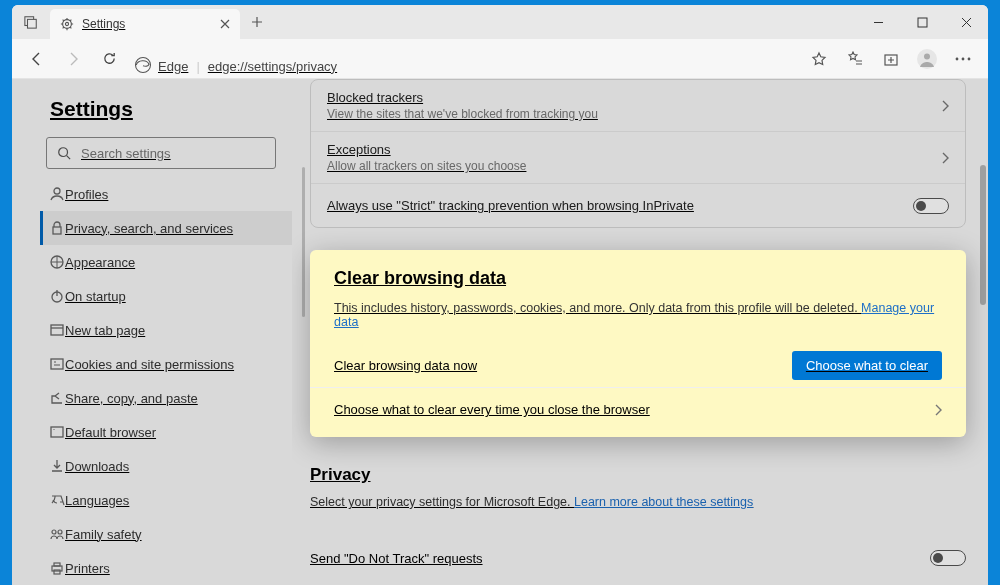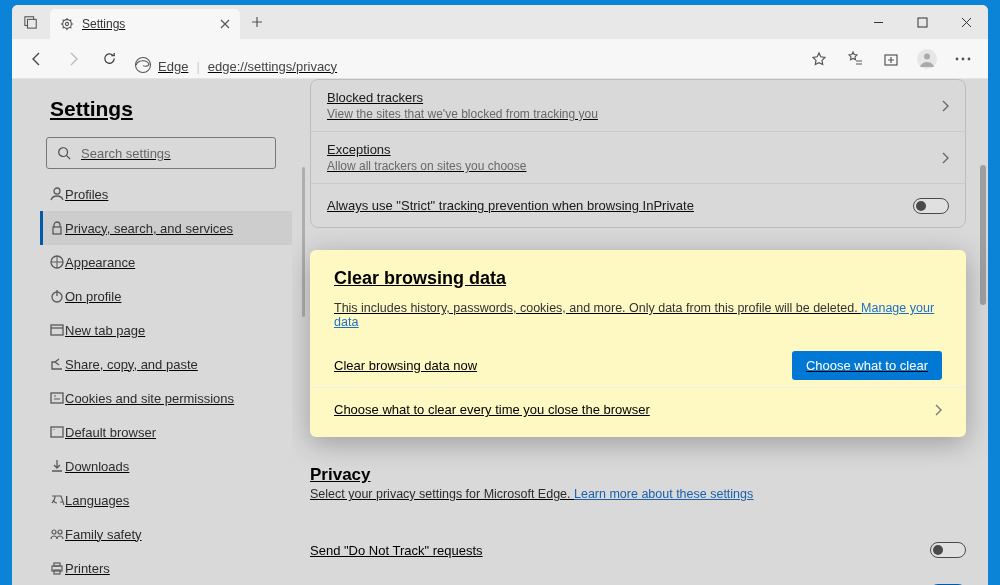--- a/index.html
+++ b/index.html
@@ -56,21 +56,21 @@
 
 .highlight { background: #fef9c3; border-radius: 6px; padding: 18px 24px 6px 24px; margin-top: 22px; box-shadow: 0 6px 28px rgba(0,0,0,0.28); position: relative; z-index: 10; }
 .highlight h2 { font-size: 18px; font-weight: 600; margin-bottom: 12px; }
 .highlight-desc { font-size: 12.5px; color: #333; margin-bottom: 14px; }
 .highlight-desc a, .link { color: #1e6fc7; text-decoration: underline; }
 .h-row { display: flex; align-items: center; min-height: 44px; font-size: 13px; border-top: 1px solid #efefef; margin: 0 -24px; padding: 0 24px; }
 .h-row:first-of-type { border-top: none; }
 .h-row .spacer { flex: 1; }
 .btn-primary { background: #0078d4; color: #fff; border: none; padding: 7px 14px; font-size: 13px; border-radius: 3px; }
 
-.section-head { font-size: 17px; font-weight: 600; margin-top: 28px; margin-bottom: 2px; }
+.section-head { font-size: 17px; font-weight: 600; margin-top: 28px; margin-bottom: 10px; }
 .section-desc { font-size: 12.5px; color: #333; margin-bottom: 28px; }
 .plain-row { display: flex; align-items: center; min-height: 42px; font-size: 13px; }
 .plain-row .spacer { flex: 1; }
 
 .vscroll { position: absolute; right: 0; top: 76px; width: 10px; bottom: 0; background: transparent; }
 .vscroll-thumb { position: absolute; right: 2px; width: 6px; background: #b5b5b5; border-radius: 3px; top: 10px; height: 140px; }
 
 .sb-scrollhint { position: absolute; left: 290px; top: 76px; width: 6px; bottom: 0; }
 .sb-scrollhint-thumb { position: absolute; width: 3px; background: #c7c7c7; top: 12px; height: 150px; left:0; border-radius:2px;}
 
@@ -226,47 +226,47 @@
             </span>
             <span>Appearance</span>
           </div>
           <div class="nav-item">
             <span class="nav-icon">
               <svg width="16" height="16" viewBox="0 0 16 16">
                 <circle cx="8" cy="9" r="5" fill="none" stroke="#666" stroke-width="1.3"></circle>
                 <path d="M8 2v6" stroke="#666" stroke-width="1.3"></path>
               </svg>
             </span>
-            <span>On profile</span>
+            <span>On startup</span>
           </div>
           <div class="nav-item">
             <span class="nav-icon">
               <svg width="16" height="16" viewBox="0 0 16 16">
                 <rect x="2" y="3" width="12" height="10" fill="none" stroke="#666" stroke-width="1.3"></rect>
                 <path d="M2 6h12" stroke="#666" stroke-width="1.3"></path>
               </svg>
             </span>
             <span>New tab page</span>
           </div>
           <div class="nav-item">
             <span class="nav-icon">
               <svg width="16" height="16" viewBox="0 0 16 16">
-                <path d="M10 3L6 6l4 3M6 6H3v7h10" fill="none" stroke="#666" stroke-width="1.3"></path>
-              </svg>
-            </span>
-            <span>Share, copy, and paste</span>
-          </div>
-          <div class="nav-item">
-            <span class="nav-icon">
-              <svg width="16" height="16" viewBox="0 0 16 16">
                 <rect x="2" y="3" width="12" height="10" fill="none" stroke="#666" stroke-width="1.3"></rect>
                 <path d="M5 6h2M5 9h6" stroke="#666" stroke-width="1.2"></path>
               </svg>
             </span>
             <span>Cookies and site permissions</span>
+          </div>
+          <div class="nav-item">
+            <span class="nav-icon">
+              <svg width="16" height="16" viewBox="0 0 16 16">
+                <path d="M10 3L6 6l4 3M6 6H3v7h10" fill="none" stroke="#666" stroke-width="1.3"></path>
+              </svg>
+            </span>
+            <span>Share, copy, and paste</span>
           </div>
           <div class="nav-item">
             <span class="nav-icon">
               <svg width="16" height="16" viewBox="0 0 16 16">
                 <rect x="2" y="3" width="12" height="10" fill="none" stroke="#666" stroke-width="1.3"></rect>
                 <circle cx="5" cy="5.5" r="0.6" fill="#666"></circle>
               </svg>
             </span>
             <span>Default browser</span>
           </div>

